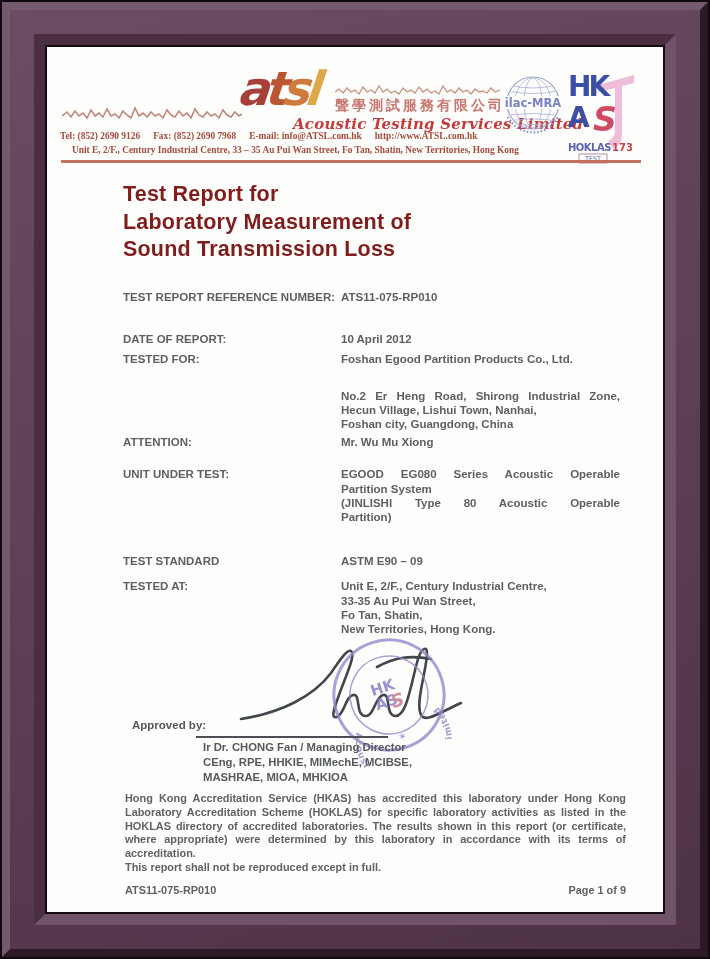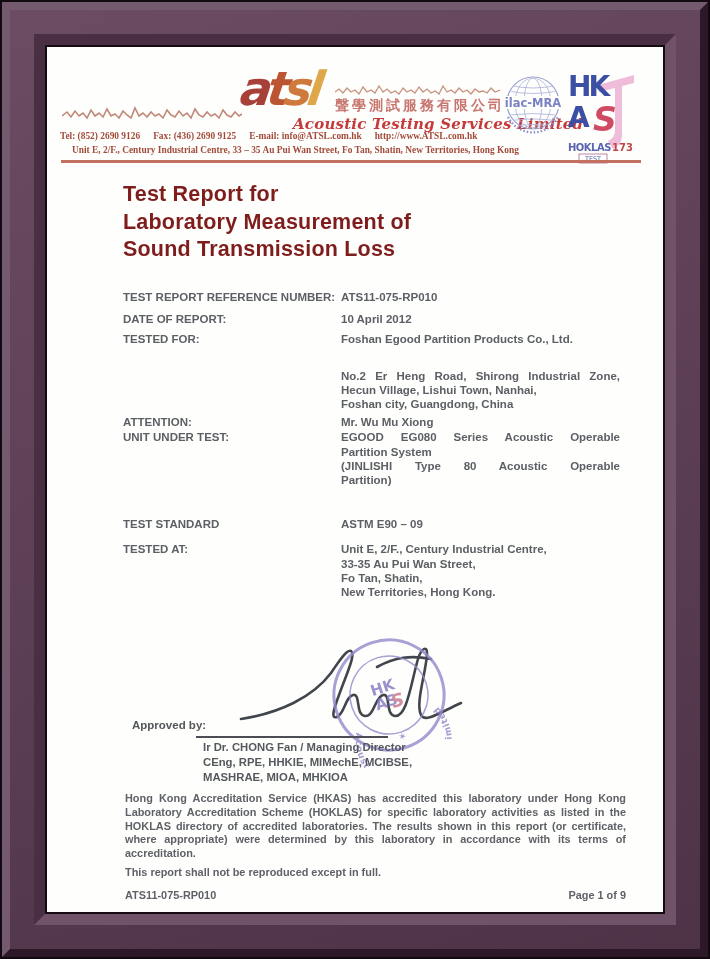--- a/index.html
+++ b/index.html
@@ -59,38 +59,38 @@
   .title{position:absolute;left:76px;top:134px;font:700 21.5px "Liberation Sans",sans-serif;
     color:#7f1d1d;line-height:27.5px;letter-spacing:.2px;}
 
   
   .fields{position:absolute;left:76px;top:243px;width:497px;
     font:700 11.5px "Liberation Sans",sans-serif;color:#5c6065;line-height:14.2px;}
   .frow{display:flex;}
   .flabel{flex:0 0 218px;}
   .fvalue{width:279px;}
   .jline{text-align:justify;text-align-last:justify;}
-  .mb12{margin-bottom:8px}.mb10{margin-bottom:6px}.mb9{margin-bottom:22px}
-  .mb4{margin-bottom:4px}.mb13{margin-bottom:1px}.mb30{margin-bottom:30px}.mb11{margin-bottom:11px}
+  .mb12{margin-bottom:28px}.mb10{margin-bottom:6px}.mb9{margin-bottom:22px}
+  .mb4{margin-bottom:4px}.mb13{margin-bottom:18px}.mb30{margin-bottom:30px}.mb11{margin-bottom:11px}
 
   
   .sig-block{position:absolute;left:0;top:560px;right:0;height:190px;}
   .scribble{position:absolute;left:188px;top:32px;}
   .stamp{position:absolute;left:280px;top:26px;width:124px;height:124px;
     transform:rotate(-18deg);opacity:.8;}
   .approved{position:absolute;left:85px;top:112px;font:700 11.5px "Liberation Sans",sans-serif;color:#53575c;}
   .sig-line{position:absolute;left:149px;top:129px;width:192px;border-top:2px solid #4b4f55;}
   .sig-names{position:absolute;left:156px;top:133px;font:600 11.3px "Liberation Sans",sans-serif;
     color:#55595e;line-height:15.2px;white-space:nowrap;}
 
   
   .footer{position:absolute;left:78px;top:745px;width:501px;
     font:600 10.9px "Liberation Sans",sans-serif;color:#5e6166;line-height:13.8px;}
   .acc-note{text-align:justify;}
-  .repro-note{margin-top:5px;}
+  .repro-note{}
   .foot-row{margin-top:9px;display:flex;justify-content:space-between;font-weight:700;}
 
   svg text{font-family:"DejaVu Sans",sans-serif;}
 </style>
 </head>
 <body>
 
 <div class="frame-band"></div>
 <div class="frame-band-inner"></div>
 <div class="page-edge"></div>
@@ -141,21 +141,21 @@
       <text x="25" y="62" font-size="33" font-weight="bold" font-style="italic" fill="#cf4a63">S</text>
       <text x="0" y="82" font-size="10" font-weight="bold" fill="#5a64b0" letter-spacing="-0.5">HOKLAS</text>
       <text x="44" y="82" font-size="10" font-weight="bold" fill="#c04848">173</text>
       <rect x="11" y="85" width="28" height="9" fill="none" stroke="#b06a8a" stroke-width="0.8"></rect>
       <text x="25" y="92" text-anchor="middle" font-size="6.5" fill="#5a64b0">TEST</text>
     </svg>
 
     <div class="addr-line">Unit E, 2/F., Century Industrial Centre, 33 – 35 Au Pui Wan Street, Fo Tan, Shatin, New Territories, Hong Kong</div>
     <div class="contact-line">
       <span>Tel: (852) 2690 9126</span>
-      <span>Fax: (436) 2690 9125</span>
+      <span>Fax: (852) 2690 7968</span>
       <span>E-mail: info@ATSL.com.hk</span>
       <span>http://www.ATSL.com.hk</span>
     </div>
     <div class="header-rule"></div>
   </div>
 
   <div class="title">
     <div>Test Report for</div>
     <div>Laboratory Measurement of</div>
     <div>Sound Transmission Loss</div>

